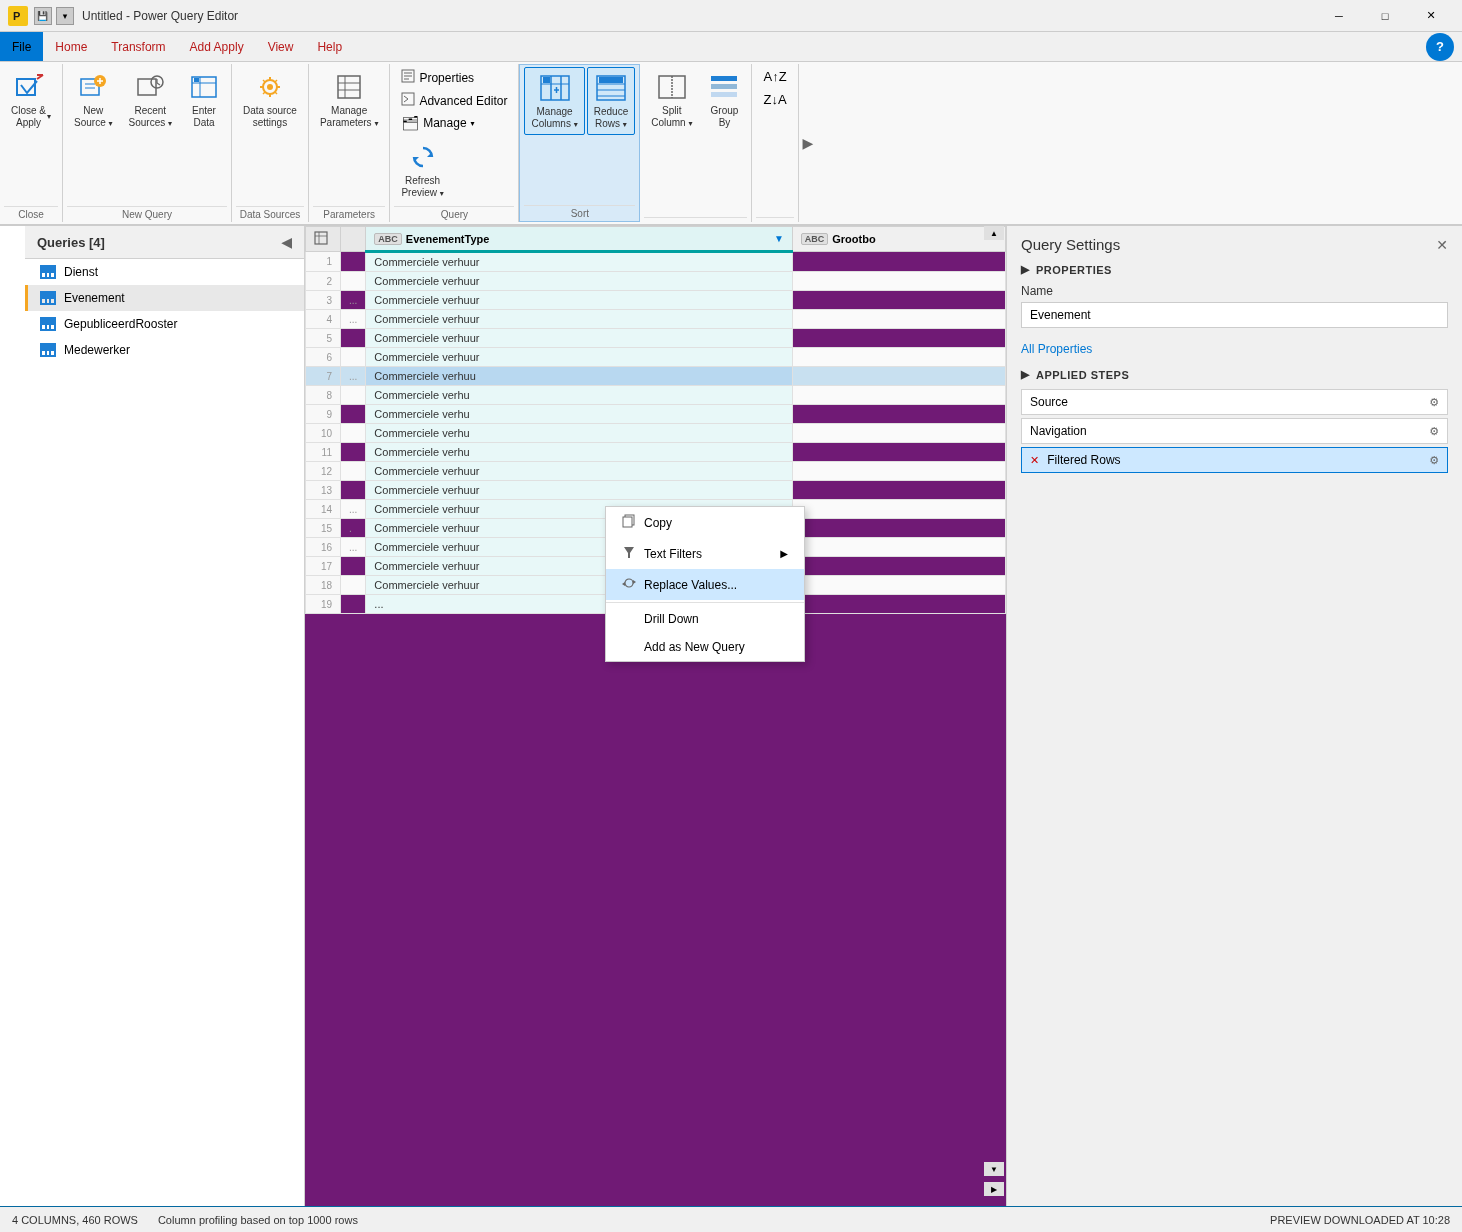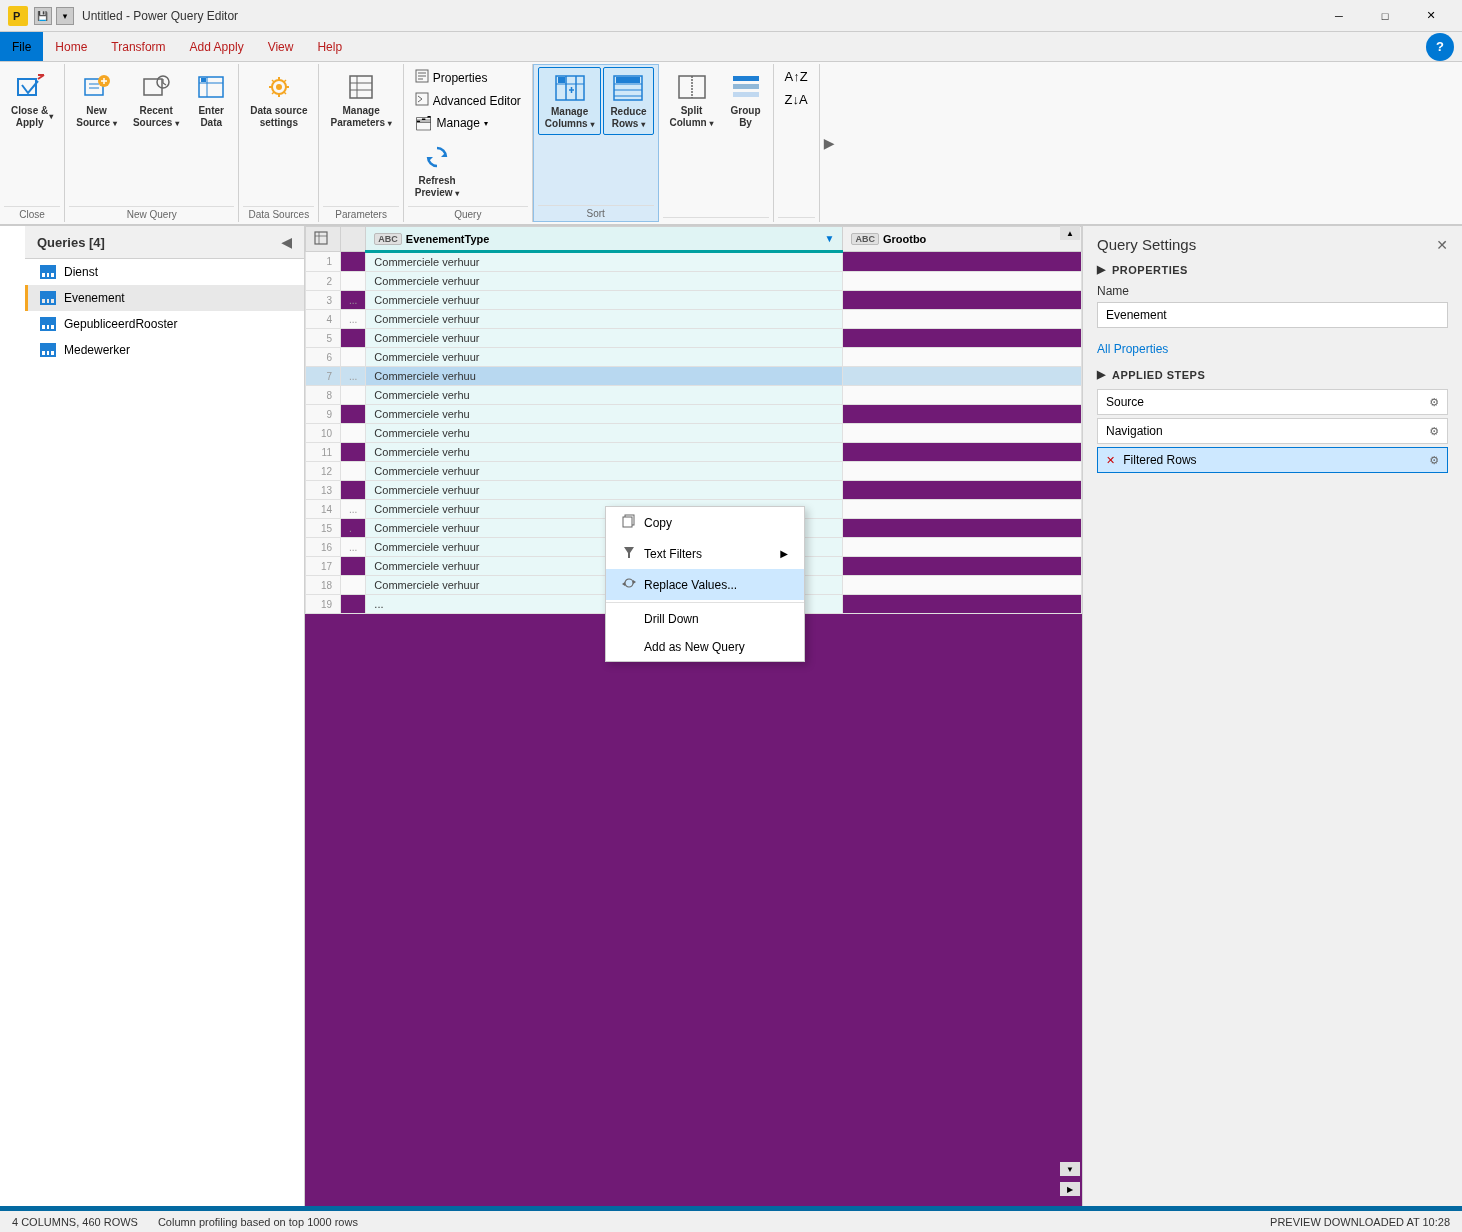--- a/index.html
+++ b/index.html
@@ -23,21 +23,21 @@
     .ribbon { background: #f8f8f8; border-bottom: 2px solid #ccc; display: flex; flex-direction: column; }
 
     .ribbon-content { display: flex; align-items: stretch; padding: 4px 0; min-height: 86px; }
     .ribbon-group { display: flex; flex-direction: column; align-items: stretch; border-right: 1px solid #d0d0d0; padding: 2px 4px; min-width: 60px; }
     .ribbon-group-items { display: flex; align-items: flex-start; flex: 1; gap: 2px; }
     .ribbon-group-label { font-size: 10px; color: #666; text-align: center; padding-top: 2px; border-top: 1px solid #ddd; margin-top: 2px; }
 
     .ribbon-btn { display: flex; flex-direction: column; align-items: center; justify-content: flex-start; padding: 4px 6px; cursor: pointer; border: 1px solid transparent; border-radius: 2px; min-width: 44px; }
     .ribbon-btn.active { background: #cde8ff; border-color: #0078d4; }
     .ribbon-btn-icon { width: 32px; height: 32px; display: flex; align-items: center; justify-content: center; font-size: 22px; }
-    .ribbon-btn-label { font-size: 10px; color: #333; text-align: center; line-height: 1.2; margin-top: 2px; font-weight: bold; }
+    .ribbon-btn-label { font-size: 10px; color: #333; text-align: center; line-height: 1.2; margin-top: 2px; }
     .ribbon-btn-small { display: flex; flex-direction: row; align-items: center; padding: 2px 6px; cursor: pointer; border: 1px solid transparent; border-radius: 2px; gap: 4px; }
     .ribbon-btn-small .icon { font-size: 14px; }
 
     .help-btn { width: 28px; height: 28px; background: #0078d4; border-radius: 50%; display: flex; align-items: center; justify-content: center; color: white; font-weight: bold; font-size: 13px; margin: auto 8px; cursor: pointer; }
 
     
     .main-area { display: flex; flex: 1; overflow: hidden; }
 
     
     .sidebar { width: 305px; background: white; border-right: 1px solid #d0d0d0; display: flex; flex-direction: column; padding-left: 25px; }
@@ -61,37 +61,37 @@
     .row-ellipsis { color: #999; font-size: 10px; width: 16px; }
 
     
     .context-menu { position: absolute; top: 280px; left: 300px; background: white; border: 1px solid #ccc; box-shadow: 3px 3px 8px rgba(0,0,0,0.2); z-index: 100; min-width: 200px; }
     .context-menu-item { display: flex; align-items: center; padding: 7px 16px; cursor: pointer; font-size: 12px; gap: 8px; }
     .context-menu-item.active { background: #cde8ff; }
     .context-menu-separator { height: 1px; background: #e0e0e0; margin: 2px 0; }
     .submenu-arrow { margin-left: auto; font-size: 10px; }
 
     
-    .query-settings { width: 380px; background: #f0f0f0; border-left: 1px solid #d0d0d0; display: flex; flex-direction: column; }
+    .query-settings { width: 456px; background: #f0f0f0; border-left: 1px solid #d0d0d0; display: flex; flex-direction: column; }
     .qs-header { display: flex; align-items: center; justify-content: space-between; padding: 10px 14px 6px; }
     .qs-title { font-size: 15px; font-weight: 400; color: #333; }
     .qs-close { cursor: pointer; color: #666; font-size: 14px; }
     .qs-section { padding: 4px 14px 8px; }
     .qs-section-title { font-size: 11px; font-weight: 700; color: #333; letter-spacing: 0.5px; margin-bottom: 8px; display: flex; align-items: center; gap: 6px; }
     .qs-label { font-size: 12px; color: #333; margin-bottom: 4px; }
     .qs-input { width: 100%; border: 1px solid #ccc; padding: 5px 8px; font-size: 12px; background: white; border-radius: 0; }
     .qs-link { color: #0078d4; cursor: pointer; font-size: 12px; text-decoration: none; }
     .applied-step { display: flex; align-items: center; padding: 5px 8px; background: white; border: 1px solid #d0d0d0; margin-bottom: 3px; cursor: pointer; gap: 6px; }
     .applied-step.active { background: #cde8ff; border-color: #0078d4; }
     .applied-step-name { flex: 1; font-size: 12px; }
     .applied-step-gear { color: #666; font-size: 11px; cursor: pointer; }
     .applied-step-x { color: #cc0000; font-size: 11px; cursor: pointer; margin-right: 2px; }
 
     
-    .status-bar { height: 26px; background: #f0f0f0; border-top: 5px solid #0369a1; display: flex; align-items: center; padding: 0 12px; font-size: 11px; color: #333; gap: 20px; }
+    .status-bar { height: 26px; background: #f0f0f0; border-top: 1px solid #0369a1; display: flex; align-items: center; padding: 0 12px; font-size: 11px; color: #333; gap: 20px; }
     .status-right { margin-left: auto; }
 
     
     .scroll-up { position: absolute; right: 2px; top: 0; width: 20px; height: 14px; background: #e0e0e0; display: flex; align-items: center; justify-content: center; cursor: pointer; font-size: 8px; }
     .scroll-down { position: absolute; right: 2px; bottom: 30px; width: 20px; height: 14px; background: #e0e0e0; display: flex; align-items: center; justify-content: center; cursor: pointer; font-size: 8px; }
 
     
     tr.highlighted td { background: #c8e0f0; }
 
     .dropdown-arrow { font-size: 8px; }

